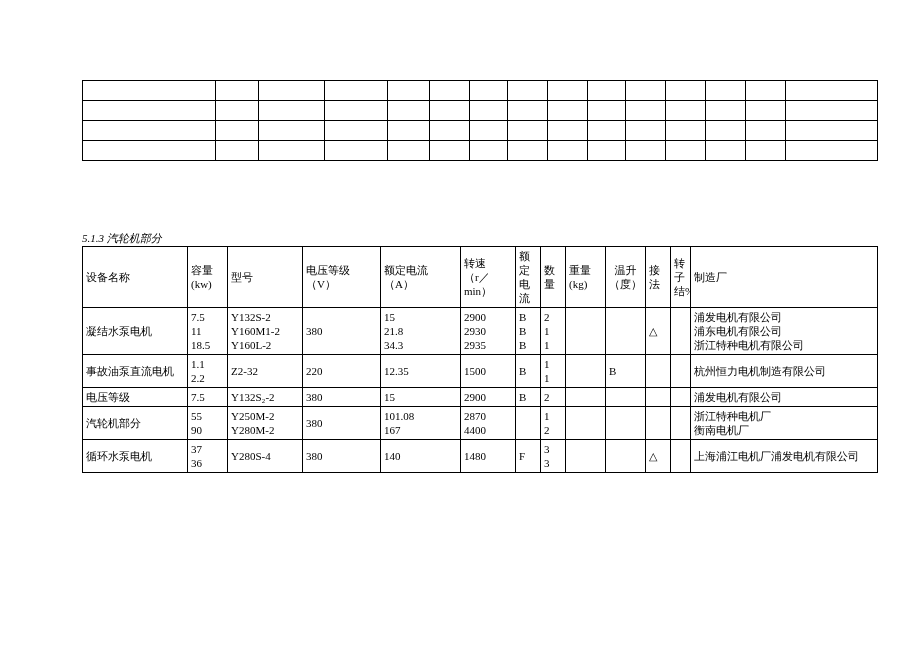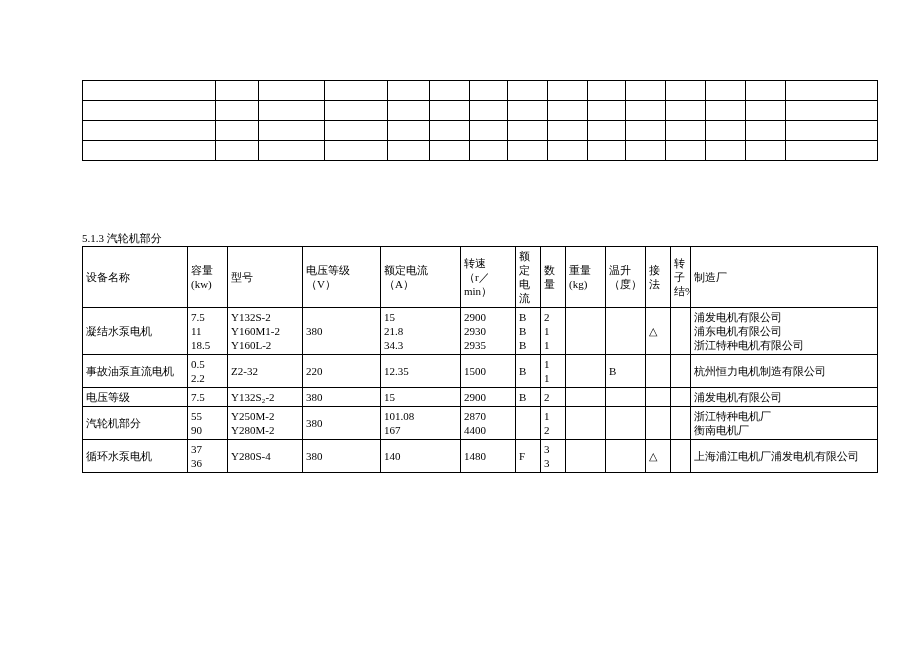--- a/index.html
+++ b/index.html
@@ -33,20 +33,21 @@
     overflow: hidden;
   }
   .empty-table td {
     height: 19px;
     padding: 0;
   }
   .section-title {
     margin-top: 70px;
     margin-bottom: 0;
     font-size: 11px;
+    font-style: italic;
   }
   .data-table th {
     font-weight: normal;
     vertical-align: middle;
     height: 44px;
   }
   .data-table td {
     white-space: pre-line;
   }
   .cell-line {
@@ -173,21 +174,21 @@
 (kw)</th>
         <th>型号</th>
         <th>电压等级（V）</th>
         <th>额定电流（A）</th>
         <th style="white-space:pre-line;">转速
 （r／min）</th>
         <th>额定电流</th>
         <th>数量</th>
         <th style="white-space:pre-line;">重量
 (kg)</th>
-        <th style="white-space:pre-line;">温升
+        <th style="white-space:pre-line;text-align:center;">温升
 （度）</th>
         <th>接法</th>
         <th>转子结%</th>
         <th>制造厂</th>
       </tr>
     </thead>
     <tbody id="data-body">
         <tr>
           <td>凝结水泵电机</td>
           <td><span class="cell-line">7.5</span><span class="cell-line">11</span><span class="cell-line">18.5</span></td>
@@ -198,21 +199,21 @@
           <td><span class="cell-line">B</span><span class="cell-line">B</span><span class="cell-line">B</span></td>
           <td><span class="cell-line">2</span><span class="cell-line">1</span><span class="cell-line">1</span></td>
           <td></td>
           <td></td>
           <td>△</td>
           <td></td>
           <td><span class="cell-line">浦发电机有限公司</span><span class="cell-line">浦东电机有限公司</span><span class="cell-line">浙江特种电机有限公司</span></td>
         </tr>
         <tr>
           <td>事故油泵直流电机</td>
-          <td><span class="cell-line">0.5</span><span class="cell-line">2.2</span></td>
+          <td><span class="cell-line">1.1</span><span class="cell-line">2.2</span></td>
           <td><span class="cell-line"></span><span class="cell-line">Z2-32</span></td>
           <td>220</td>
           <td><span class="cell-line"></span><span class="cell-line">12.35</span></td>
           <td><span class="cell-line"></span><span class="cell-line">1500</span></td>
           <td><span class="cell-line">B</span></td>
           <td><span class="cell-line">1</span><span class="cell-line">1</span></td>
           <td></td>
           <td>B</td>
           <td></td>
           <td></td>

